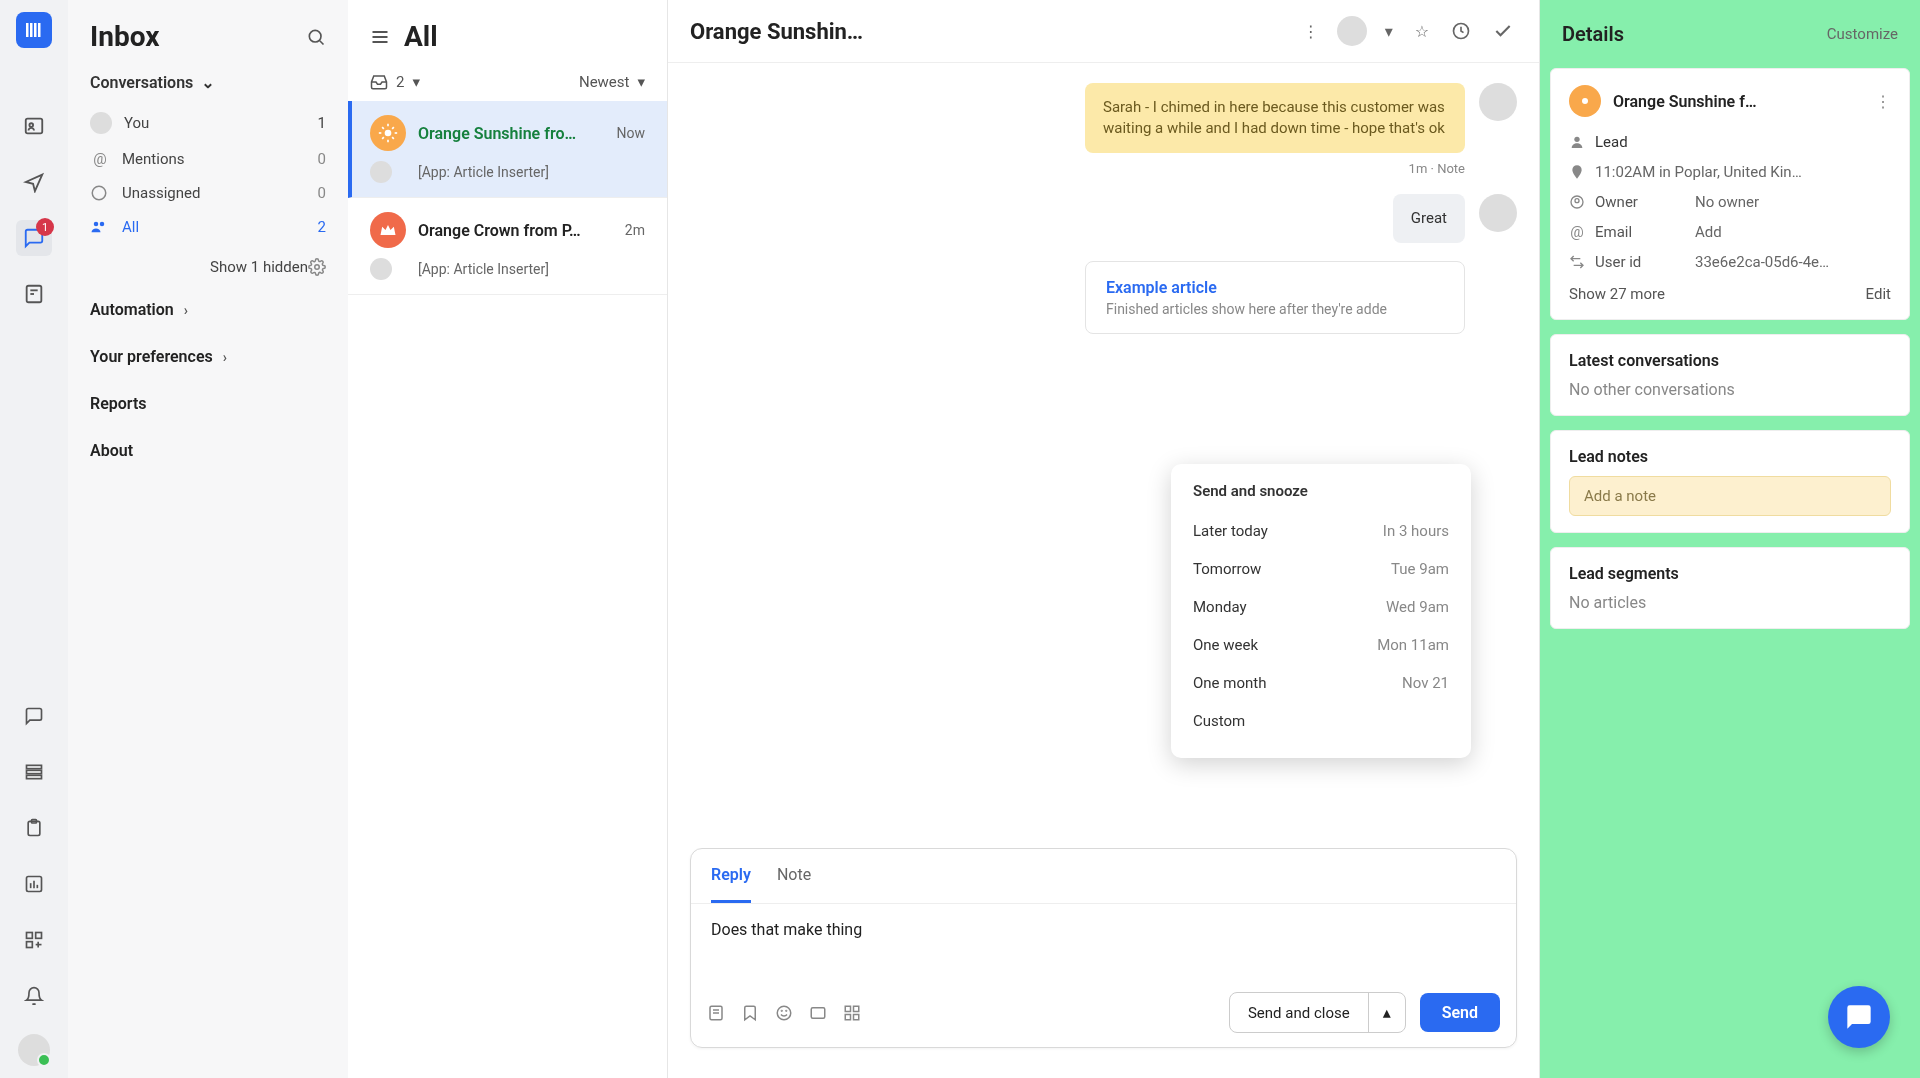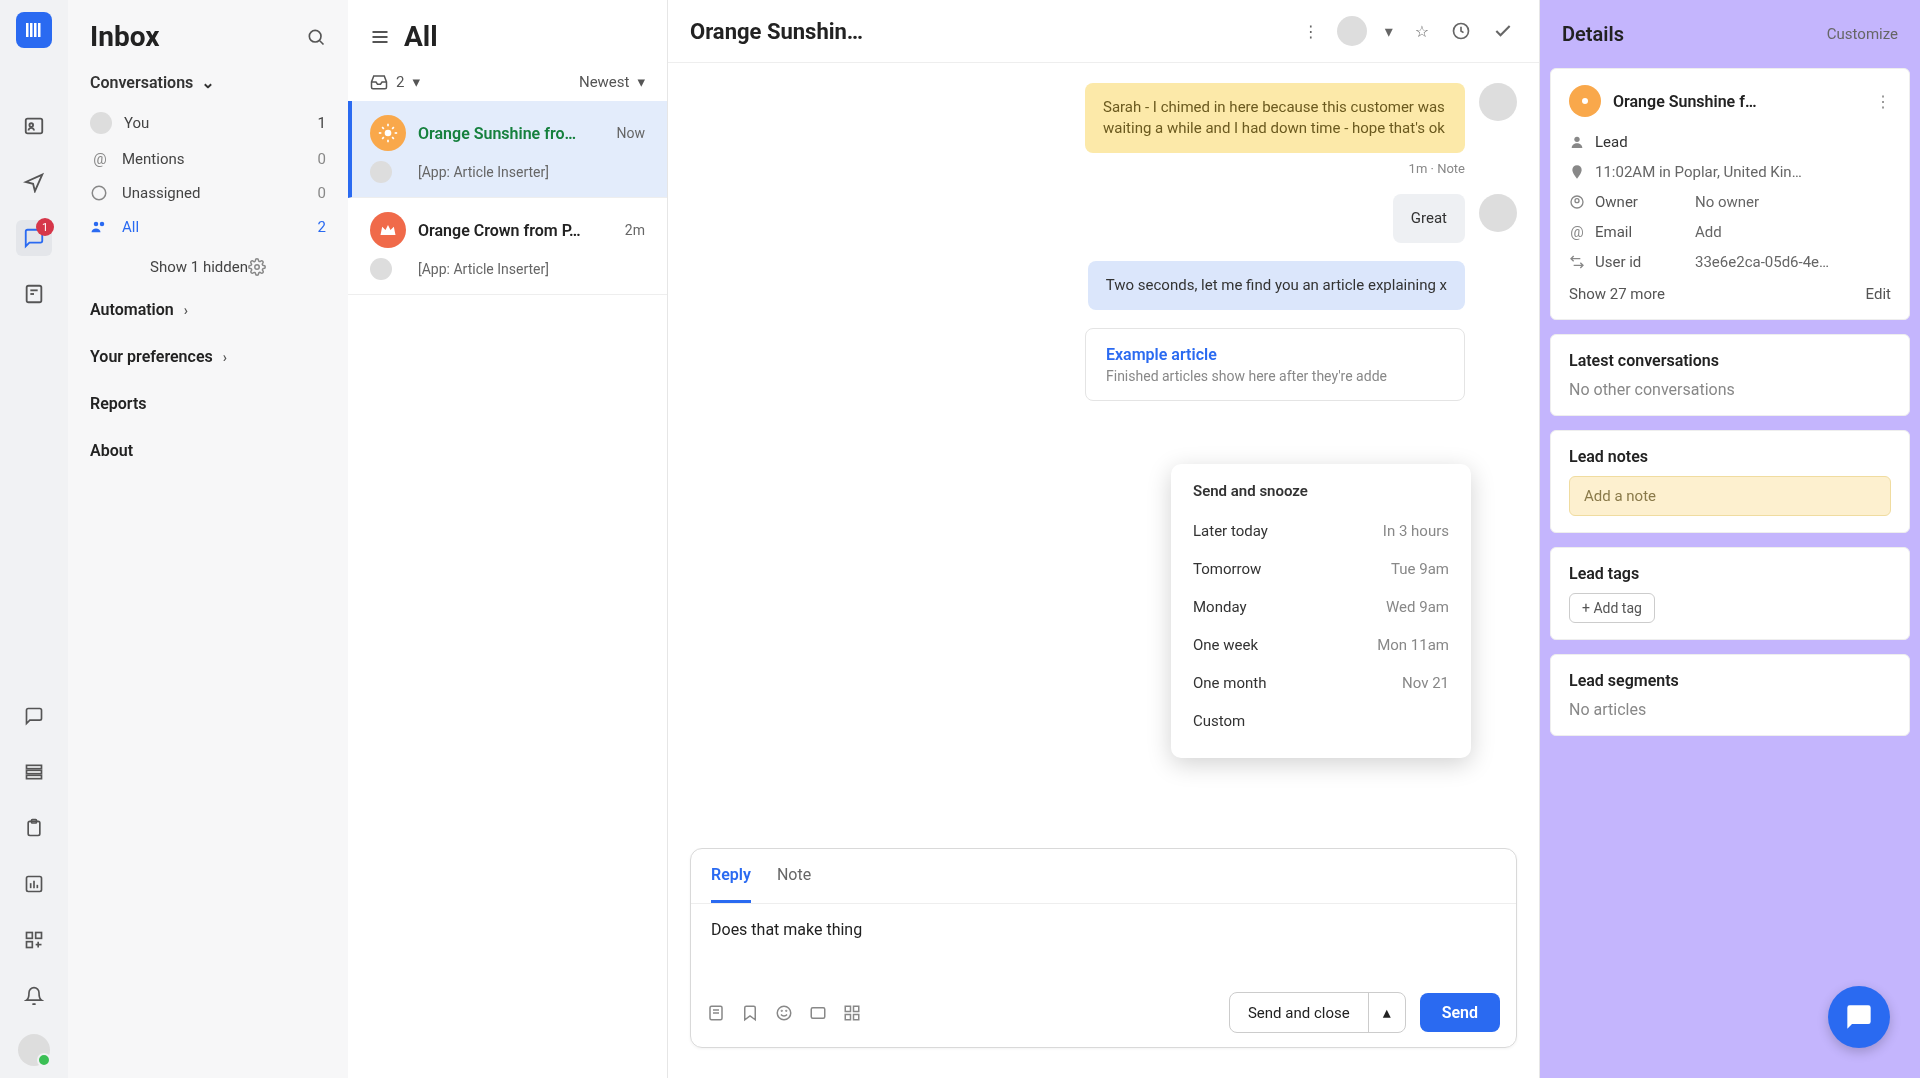--- a/index.html
+++ b/index.html
@@ -16,21 +16,21 @@
 .sidebar-head{display:flex;align-items:center;justify-content:space-between;padding:0 22px 20px;}
 .sidebar-head h1{font-size:28px;font-weight:700;}
 .conv-head{display:flex;align-items:center;padding:0 22px 8px;font-size:16px;font-weight:600;color:#333;cursor:pointer;}
 .conv-head .chev{margin-left:8px;}
 .nav-list{padding:4px 0;}
 .nav-item{display:flex;align-items:center;justify-content:space-between;padding:8px 22px;font-size:15px;color:#444;cursor:pointer;}
 .nav-item .left{display:flex;align-items:center;gap:12px;}
 .nav-item .icon{width:20px;text-align:center;color:#888;}
 .nav-item.active{color:#2a6af1;}
 .nav-item.active .icon{color:#2a6af1;}
-.sidebar-row{display:flex;align-items:center;justify-content:center;padding:10px 22px;font-size:15px;color:#444;cursor:pointer;}
+.sidebar-row{display:flex;align-items:center;justify-content:flex-end;padding:10px 22px;font-size:15px;color:#444;cursor:pointer;}
 .sidebar-row .gear{color:#888;}
 .section-link{padding:14px 22px;font-size:16px;font-weight:600;color:#222;cursor:pointer;display:flex;align-items:center;}
 .section-link .chev{margin-left:10px;color:#555;font-size:14px;}
 .convo-list{width:320px;border-right:1px solid #e6e6e6;display:flex;flex-direction:column;}
 .list-head{display:flex;align-items:center;padding:20px 22px;}
 .list-head .menu-icon{margin-right:14px;cursor:pointer;}
 .list-head h2{font-size:28px;font-weight:700;}
 .list-filter{display:flex;align-items:center;justify-content:space-between;padding:0 22px 10px;font-size:15px;color:#555;}
 .list-filter .left,.list-filter .right{display:flex;align-items:center;gap:8px;cursor:pointer;}
 .convo-item{padding:14px 22px;border-bottom:1px solid #eee;cursor:pointer;}
@@ -69,21 +69,21 @@
 .toolbar .spacer{flex:1;}
 .send-group{display:flex;gap:14px;align-items:center;}
 .send-close{border:1px solid #ccc;border-radius:8px;display:flex;align-items:center;overflow:hidden;}
 .send-close .lbl{padding:10px 18px;font-size:15px;cursor:pointer;}
 .send-close .dd{padding:10px 14px;border-left:1px solid #ccc;cursor:pointer;}
 .send-btn{background:#2a6af1;color:#fff;border:none;border-radius:8px;padding:10px 22px;font-size:16px;font-weight:600;cursor:pointer;}
 .snooze-menu{position:absolute;bottom:90px;right:68px;background:#fff;border-radius:10px;box-shadow:0 6px 24px rgba(0,0,0,0.18);padding:18px 0;width:300px;z-index:10;}
 .snooze-menu .head{padding:0 22px 12px;font-size:15px;font-weight:600;color:#333;}
 .snooze-menu .item{display:flex;justify-content:space-between;padding:10px 22px;font-size:15px;color:#333;cursor:pointer;}
 .snooze-menu .item .time{color:#888;}
-.details{width:380px;background:#c4b5fd;display:flex;flex-direction:column;overflow:hidden;}
+.details{width:380px;background:#86efac;display:flex;flex-direction:column;overflow:hidden;}
 .details-head{display:flex;justify-content:space-between;align-items:center;padding:22px 22px;font-size:20px;font-weight:600;}
 .details-head .cust{font-size:15px;color:#666;font-weight:400;cursor:pointer;}
 .card{background:#fff;border:1px solid #eee;border-radius:6px;margin:0 10px 14px;padding:16px 18px;}
 .card .row{display:flex;align-items:center;gap:10px;padding:6px 0;font-size:15px;color:#333;}
 .card .row .k{width:90px;color:#555;}
 .card .row .v{color:#666;flex:1;white-space:nowrap;overflow:hidden;text-overflow:ellipsis;}
 .card .header-row{display:flex;align-items:center;gap:12px;margin-bottom:10px;}
 .card .header-row .av{width:32px;height:32px;border-radius:50%;background:#f9a84b;display:flex;align-items:center;justify-content:center;color:#fff;}
 .card .header-row .nm{font-weight:600;flex:1;white-space:nowrap;overflow:hidden;text-overflow:ellipsis;}
 .card .footer{display:flex;justify-content:space-between;margin-top:8px;font-size:15px;}
@@ -348,23 +348,20 @@
   <div class="chat-body">
     <div class="msg-row">
       <div class="bubble note">Sarah - I chimed in here because this customer was waiting a while and I had down time - hope that's ok</div>
       <div class="av"></div>
     </div>
     <div class="meta">1m · Note</div>
     <div class="msg-row">
       <div class="bubble small">Great</div>
       <div class="av"></div>
     </div>
-    <div class="msg-row" style="margin-right:52px;">
-      <div class="bubble reply">Two seconds, let me find you an article explaining x</div>
-    </div>
     <div class="article-card">
       <div class="atitle">Example article</div>
       <div class="adesc">Finished articles show here after they're adde</div>
     </div>
 
     <div class="snooze-menu">
       <div class="head">Send and snooze</div>
       <div class="item">
           <span>Later today</span>
           <span class="time">In 3 hours</span>
@@ -501,24 +498,20 @@
   </div>
   <div class="card">
     <h3>Latest conversations</h3>
     <div class="muted">No other conversations</div>
   </div>
   <div class="card">
     <h3>Lead notes</h3>
     <div class="note-input">Add a note</div>
   </div>
   <div class="card">
-    <h3>Lead tags</h3>
-    <button class="tag-btn">+ Add tag</button>
-  </div>
-  <div class="card">
     <h3>Lead segments</h3>
     <div class="muted">No articles</div>
   </div>
 </div>
 
 <div class="help-fab">
   <svg width="28" height="28" viewBox="0 0 24 24" fill="#fff">
       <path d="M20 2H4a2 2 0 00-2 2v18l4-4h14a2 2 0 002-2V4a2 2 0 00-2-2z"></path>
     </svg>
 </div>

